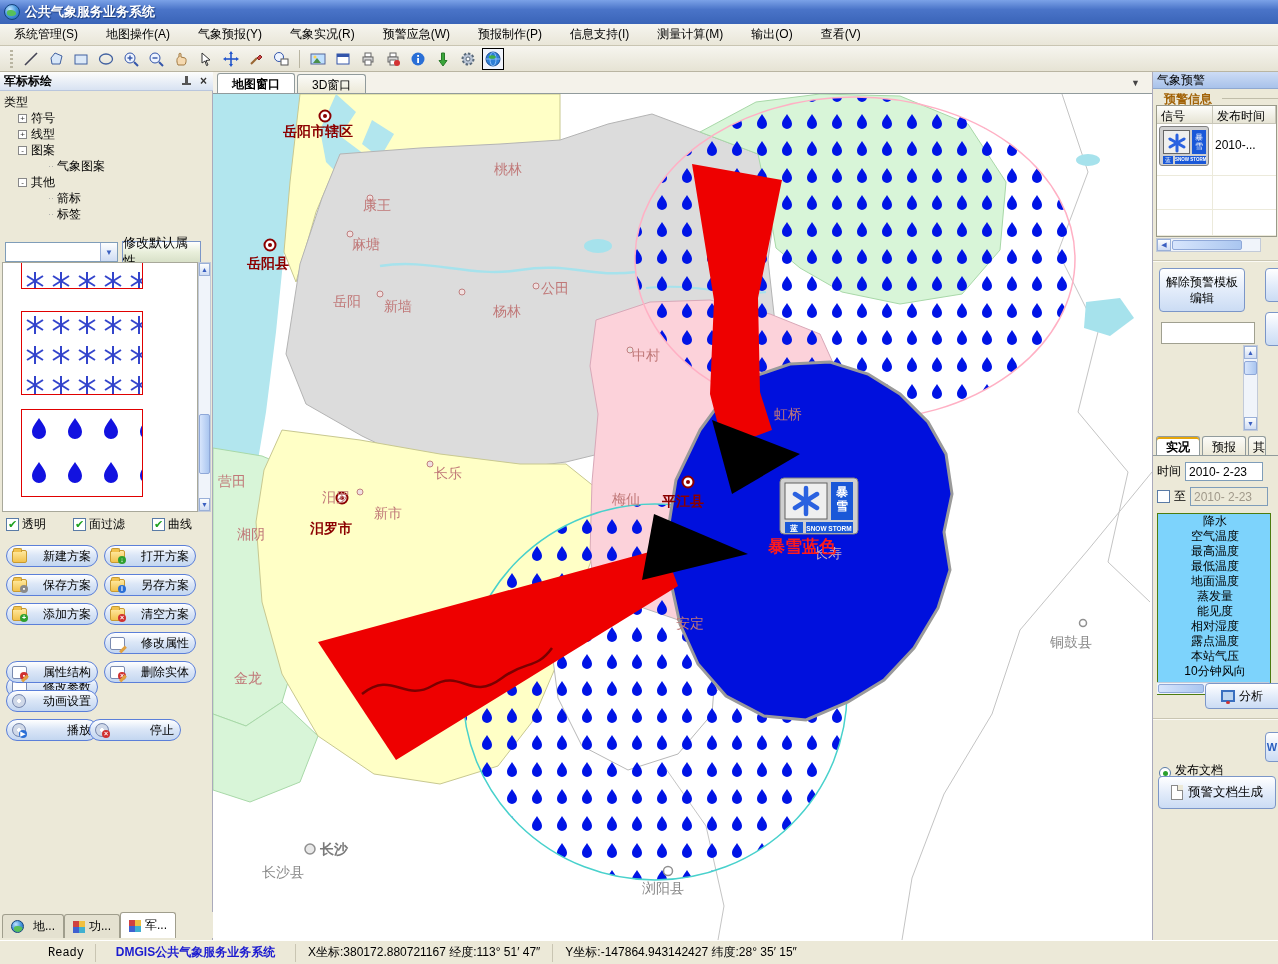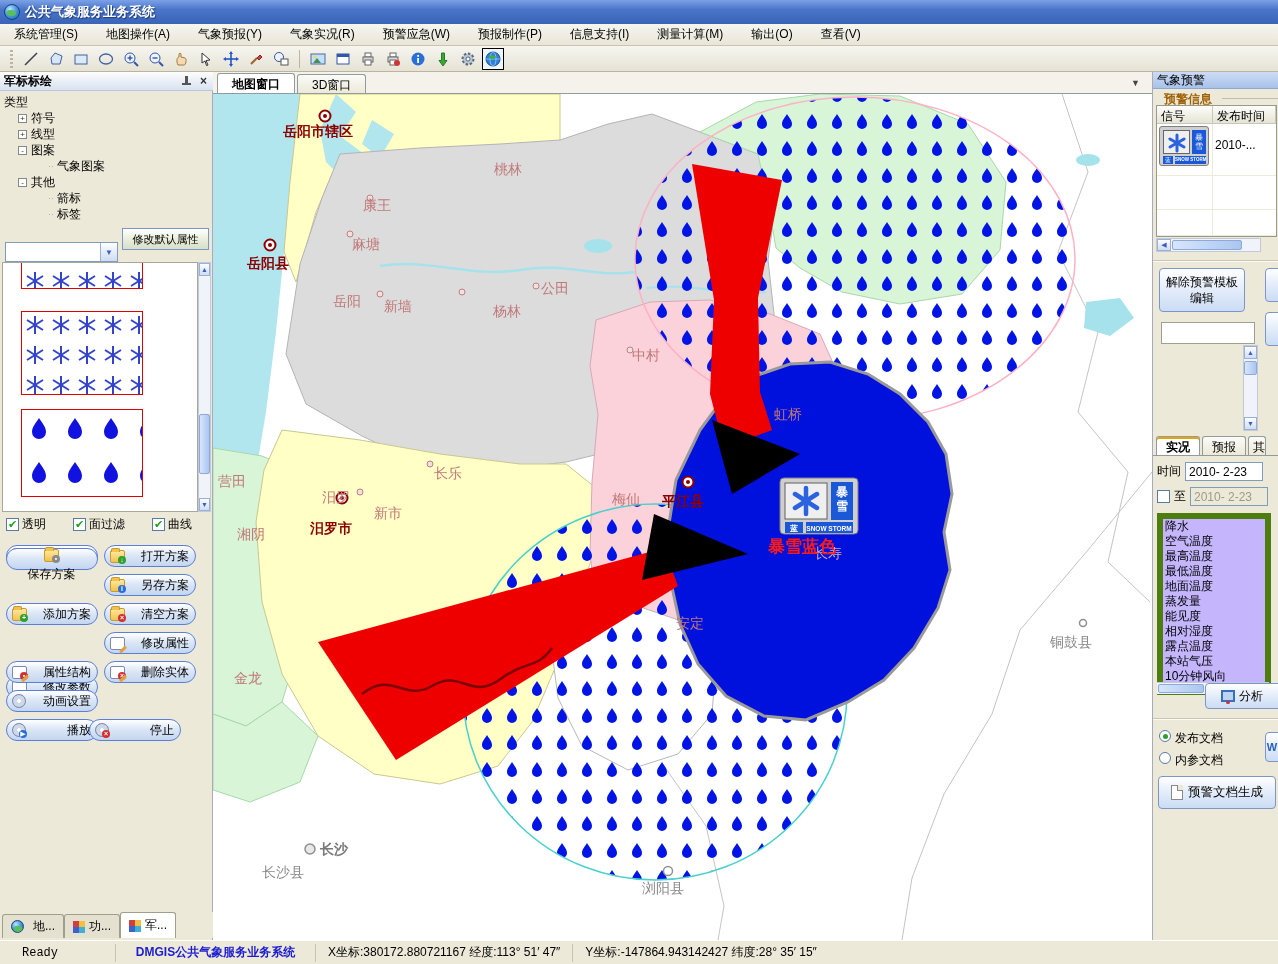--- a/index.html
+++ b/index.html
@@ -55,23 +55,23 @@
     text-align:center; margin-right:4px; color:#333; }
   .lvl1 { margin-left:14px; } .lvl2 { margin-left:44px; }
   .tree-dot { color:#aaa; margin-right:3px; font-size:9px; }
 
   
   .combo { position:absolute; left:5px; top:170px; width:113px; height:20px; background:#fff;
     border:1px solid #7f9db9; display:flex; }
   .combo .cb-space { flex:1; }
   .combo-arrow { width:17px; height:18px; background:linear-gradient(#fdfefe,#cfdcf3);
     border-left:1px solid #9ab0d8; color:#3a5fc0; font-size:8px; display:flex; align-items:center; justify-content:center; }
-  .attr-btn { position:absolute; left:122px; top:156px; width:87px; height:22px;
+  .attr-btn { position:absolute; left:122px; top:169px; width:79px; height:22px;
     border:1px solid #7b96c8; background:linear-gradient(#ffffff,#e9efdb 50%,#d8e0c8);
-    font-size:11px; display:flex; align-items:center; justify-content:center; }
+    font-size:13px; display:flex; align-items:center; justify-content:center; }
 
   
   .swatch-list { position:absolute; left:2px; top:190px; width:196px; height:250px; background:#fff;
     border:1px solid #a8a89a; overflow:hidden; }
   .swatch { position:absolute; border:1px solid #e00000; background:#fff; overflow:hidden; }
   .sw-scroll { position:absolute; left:198px; top:190px; width:13px; height:250px; background:#f0f4fa;
     border:1px solid #c2cad8; display:flex; flex-direction:column; }
   .sb-btn { height:13px; width:100%; background:linear-gradient(#fdfefe,#cfdcf3); border:1px solid #9ab0d8;
     color:#3a5fc0; font-size:7px; display:flex; align-items:center; justify-content:center; }
   .sb-btn.h { width:13px; height:100%; }
@@ -161,43 +161,43 @@
   .rp-tabs { position:absolute; left:0px; top:363px; width:126px; height:21px; display:flex; align-items:flex-end; padding-left:3px; border-bottom:1px solid #919b9c; }
   .rp-tab { height:19px; padding:2px 9px; border:1px solid #919b9c; border-bottom:none; border-radius:3px 3px 0 0;
     background:linear-gradient(#fbfbf8,#ece9d8); margin-right:2px; white-space:nowrap; overflow:hidden; }
   .rp-tab.active { background:#fff; box-shadow:inset 0 2px #e5a50a; font-weight:bold; }
   .rp-tab.cut { width:18px; padding:2px 4px; }
 
   .time-row { position:absolute; left:4px; display:flex; align-items:center; gap:4px; }
   .field { width:78px; height:19px; background:#fff; border:1px solid #7f9db9; padding:2px 3px; white-space:nowrap; }
   .field.disabled { background:#ece9d8; color:#a0998a; }
 
-  .rp-list2 { position:absolute; left:4px; top:441px; width:114px; height:182px; background:#c4b5fd; border:6px solid #4d7c0f; overflow:hidden; line-height:15px; padding-left:2px; }
+  .rp-list2 { position:absolute; left:4px; top:441px; width:114px; height:182px; background:#7dd3fc; border:1px solid #4d7c0f; overflow:hidden; line-height:15px; padding-left:2px;text-align:center; }
   .rp-list2-hsb { position:absolute; left:4px; top:610px; width:112px; height:12px; background:#f0f4fa; border-top:1px solid #c2cad8; display:flex; }
 
   .analyze-btn { position:absolute; left:52px; top:611px; width:74px; height:26px; gap:4px; border-radius:4px 0 0 4px; }
   .mon-ico { width:14px; height:12px; border:2px solid #3a6fc0; background:#bcd4f0; position:relative; }
   .mon-ico::after { content:""; position:absolute; left:3px; bottom:-4px; width:4px; height:3px; background:#d03030; border-radius:50%; }
 
   .rp-sep { position:absolute; left:0; width:126px; height:2px; border-top:1px solid #c9c5b2; border-bottom:1px solid #fbfaf4; }
 
-  .radio-row { position:absolute; left:6px; display:flex; align-items:flex-start; gap:4px; }
+  .radio-row { position:absolute; left:6px; display:flex; align-items:flex-end; gap:4px;margin-top:32px; }
   .radio { width:12px; height:12px; border-radius:50%; background:#fff; border:1px solid #5a7ba6; position:relative; }
   .radio.sel::after { content:""; position:absolute; left:2.5px; top:2.5px; width:5px; height:5px; border-radius:50%; background:#2ca02c; }
 
   .doc-btn { position:absolute; left:5px; top:704px; width:118px; height:33px; gap:5px; font-size:12.5px; }
   .page-ico { width:12px; height:15px; background:#fff; border:1px solid #8a8a8a; position:relative; }
   .page-ico::after { content:""; position:absolute; right:-1px; top:-1px; width:5px; height:5px; background:#ece9d8; border-left:1px solid #8a8a8a; border-bottom:1px solid #8a8a8a; }
   .word-partial { position:absolute; left:112px; top:660px; width:14px; height:30px; border-radius:4px 0 0 4px; color:#2a5fc0; font-weight:bold; font-size:11px; }
 
   
   #statusbar { position:absolute; left:0; top:940px; width:1278px; height:24px;
     background:#ece9d8; border-top:1px solid #fff; display:flex; align-items:center; font-size:12px; }
   .sb-pane { padding:0 12px; height:18px; display:flex; align-items:center; border-right:1px solid #c9c5b2; white-space:nowrap; }
-  .sb-ready { width:116px; padding-left:22px; font-family:"Liberation Mono","DejaVu Sans Mono",monospace; font-size:12px;}
+  .sb-ready { width:96px; padding-left:48px; font-family:"Liberation Mono","DejaVu Sans Mono",monospace; font-size:12px;}
   .sb-app { color:#1c1cd0; font-weight:bold; width:200px; justify-content:center; }
 </style>
 </head>
 <body>
 
 <div id="titlebar">
   <span class="globe-ico"></span>
   <span>公共气象服务业务系统</span>
 </div>
 
@@ -442,21 +442,21 @@
   <div class="pill" style="left:6px; top:473px; width:92px;">
       <span class="mini-ico ico-folder"></span>
       <span class="lbl">新建方案</span>
     </div>
   <div class="pill" style="left:104px; top:473px; width:92px;">
       <span class="mini-ico ico-folder">
         <span class="badge b-green">↓</span>
       </span>
       <span class="lbl">打开方案</span>
     </div>
-  <div class="pill" style="left:6px; top:476px; width:92px;flex-direction:column;">
+  <div class="pill" style="left:6px; top:502px; width:92px;">
       <span class="mini-ico ico-folder">
         <span class="badge b-gray">▪</span>
       </span>
       <span class="lbl">保存方案</span>
     </div>
   <div class="pill" style="left:104px; top:502px; width:92px;">
       <span class="mini-ico ico-folder">
         <span class="badge b-blue">i</span>
       </span>
       <span class="lbl">另存方案</span>

